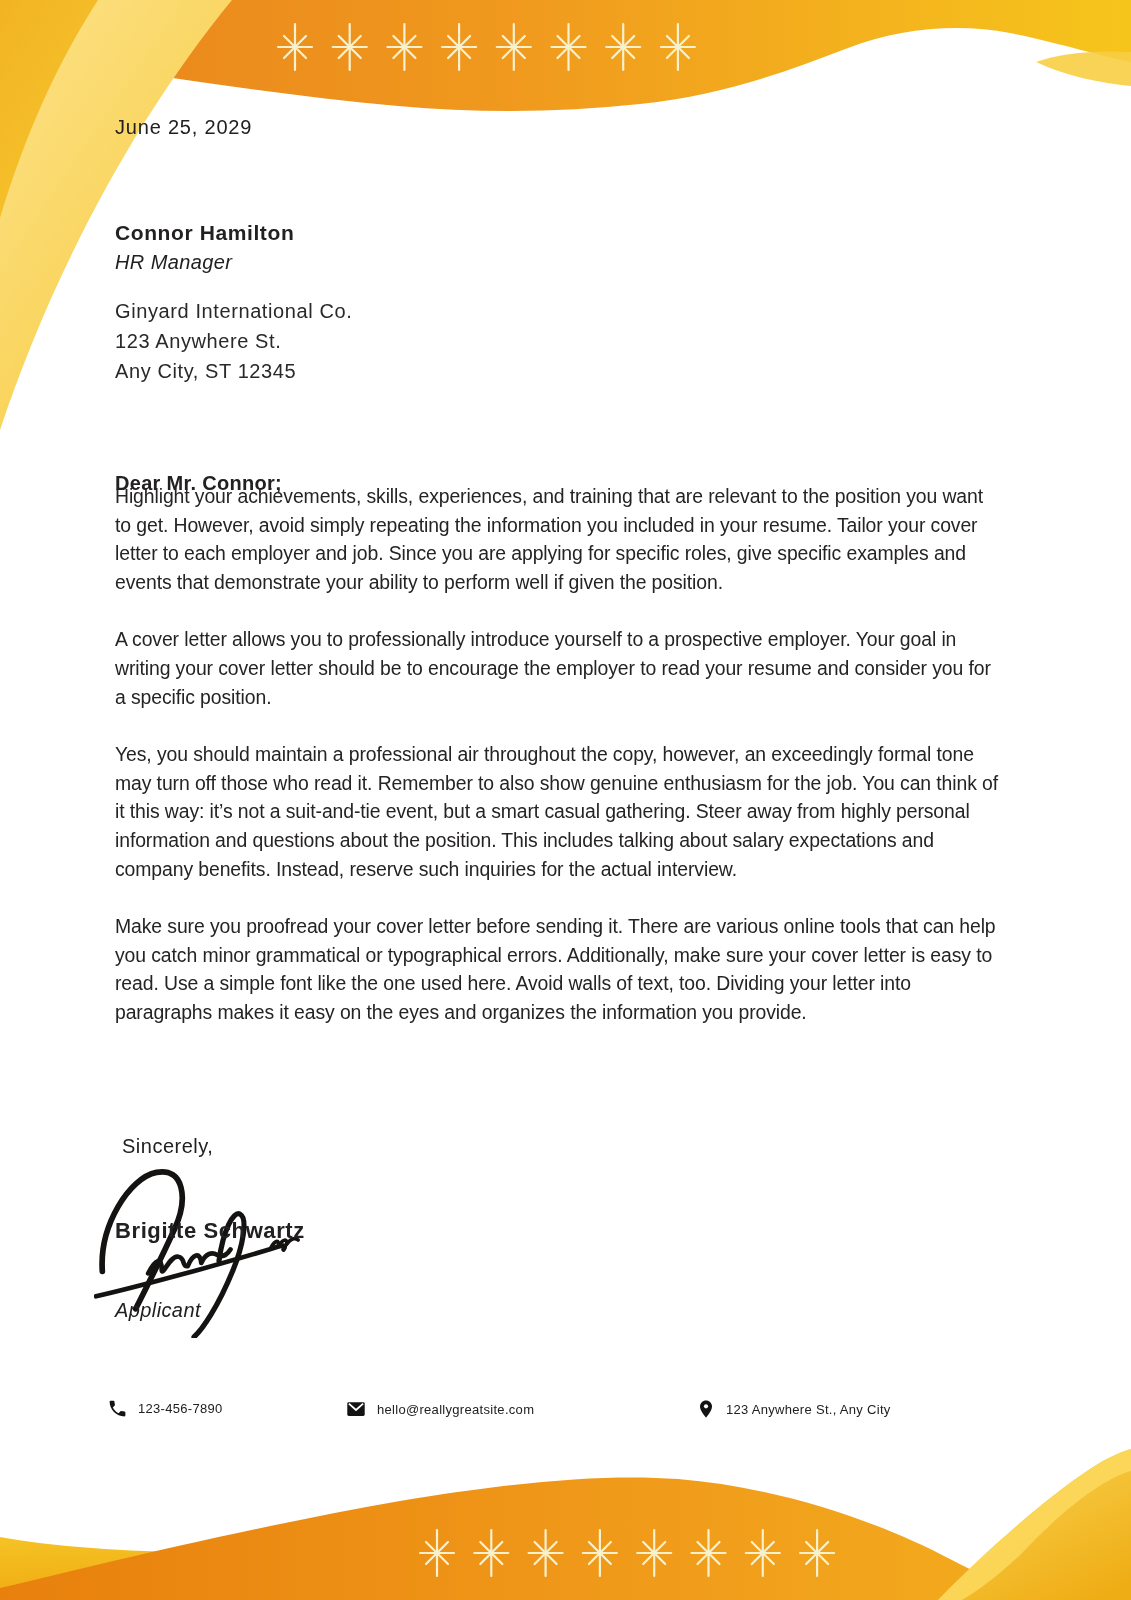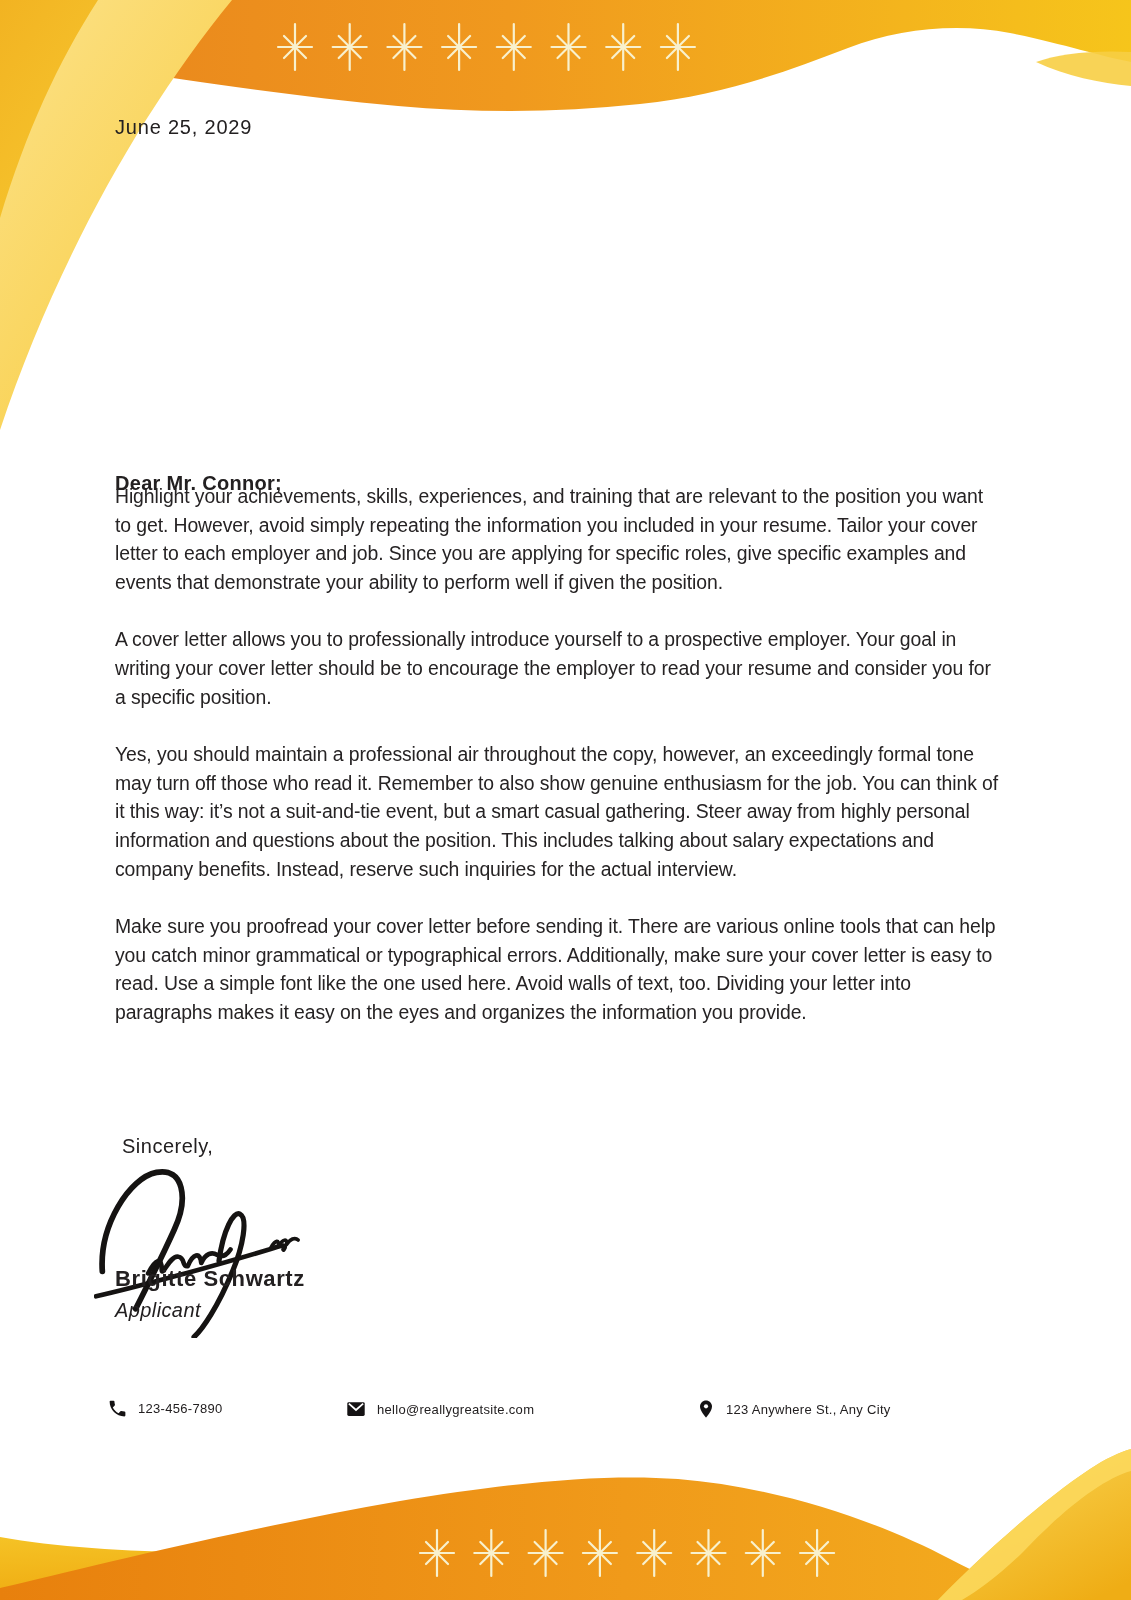--- a/index.html
+++ b/index.html
@@ -22,21 +22,21 @@
   .recipient .addr{margin-top:22px;font-size:20px;line-height:30px;letter-spacing:.6px;color:#2b2829;}
 
   .salutation{position:absolute;left:115px;top:424px;font-size:20px;font-weight:bold;letter-spacing:.3px;margin-top:48px;}
 
   .body-copy{position:absolute;left:115px;top:482px;width:885px;font-size:19.4px;line-height:28.6px;letter-spacing:-0.1px;color:#262324;}
   .body-copy p{margin:0 0 29px 0;}
 
   .closing{position:absolute;left:122px;top:1135px;font-size:20px;letter-spacing:.5px;}
 
   .signature-svg{position:absolute;left:94px;top:1163px;pointer-events:none;}
-  .signer-name{position:absolute;left:115px;top:1266px;font-size:22px;font-weight:bold;letter-spacing:.6px;}
+  .signer-name{position:absolute;left:115px;top:1218px;font-size:22px;font-weight:bold;letter-spacing:.6px;}
   .signer-role{position:absolute;left:115px;top:1299px;font-size:20px;font-style:italic;letter-spacing:.4px;}
 
   .contact-item{position:absolute;top:1398px;display:flex;align-items:center;gap:10px;font-size:13px;letter-spacing:.3px;white-space:nowrap;}
   .contact-item .ic{flex:0 0 auto;display:flex;align-items:center;}
   .contact-phone{left:107px;}
   .contact-email{left:345px;}
   .contact-address{left:696px;}
 </style>
 </head>
 <body>
@@ -77,20 +77,29 @@
         <use href="#sparkle-shape" transform="translate(459.1,47)"></use>
         <use href="#sparkle-shape" transform="translate(513.8,47)"></use>
         <use href="#sparkle-shape" transform="translate(568.5,47)"></use>
         <use href="#sparkle-shape" transform="translate(623.2,47)"></use>
         <use href="#sparkle-shape" transform="translate(677.9000000000001,47)"></use>
       </g>
   </svg>
 
   <div class="date">June 25, 2029</div>
 
+  <div class="recipient">
+    <div class="name">Connor Hamilton</div>
+    <div class="title">HR Manager</div>
+    <div class="addr">
+      <div>Ginyard International Co.</div>
+      <div>123 Anywhere St.</div>
+      <div>Any City, ST 12345</div>
+    </div>
+  </div>
 
   <div class="salutation">Dear Mr. Connor;</div>
 
   <div class="body-copy">
     <p>Highlight your achievements, skills, experiences, and training that are relevant to the position you want to get. However, avoid simply repeating the information you included in your resume. Tailor your cover letter to each employer and job. Since you are applying for specific roles, give specific examples and events that demonstrate your ability to perform well if given the position.</p>
     <p>A cover letter allows you to professionally introduce yourself to a prospective employer. Your goal in writing your cover letter should be to encourage the employer to read your resume and consider you for a specific position.</p>
     <p>Yes, you should maintain a professional air throughout the copy, however, an exceedingly formal tone may turn off those who read it. Remember to also show genuine enthusiasm for the job. You can think of it this way: it’s not a suit-and-tie event, but a smart casual gathering. Steer away from highly personal information and questions about the position. This includes talking about salary expectations and company benefits. Instead, reserve such inquiries for the actual interview.</p>
     <p>Make sure you proofread your cover letter before sending it. There are various online tools that can help you catch minor grammatical or typographical errors. Additionally, make sure your cover letter is easy to read. Use a simple font like the one used here. Avoid walls of text, too. Dividing your letter into paragraphs makes it easy on the eyes and organizes the information you provide.</p>
   </div>
 

